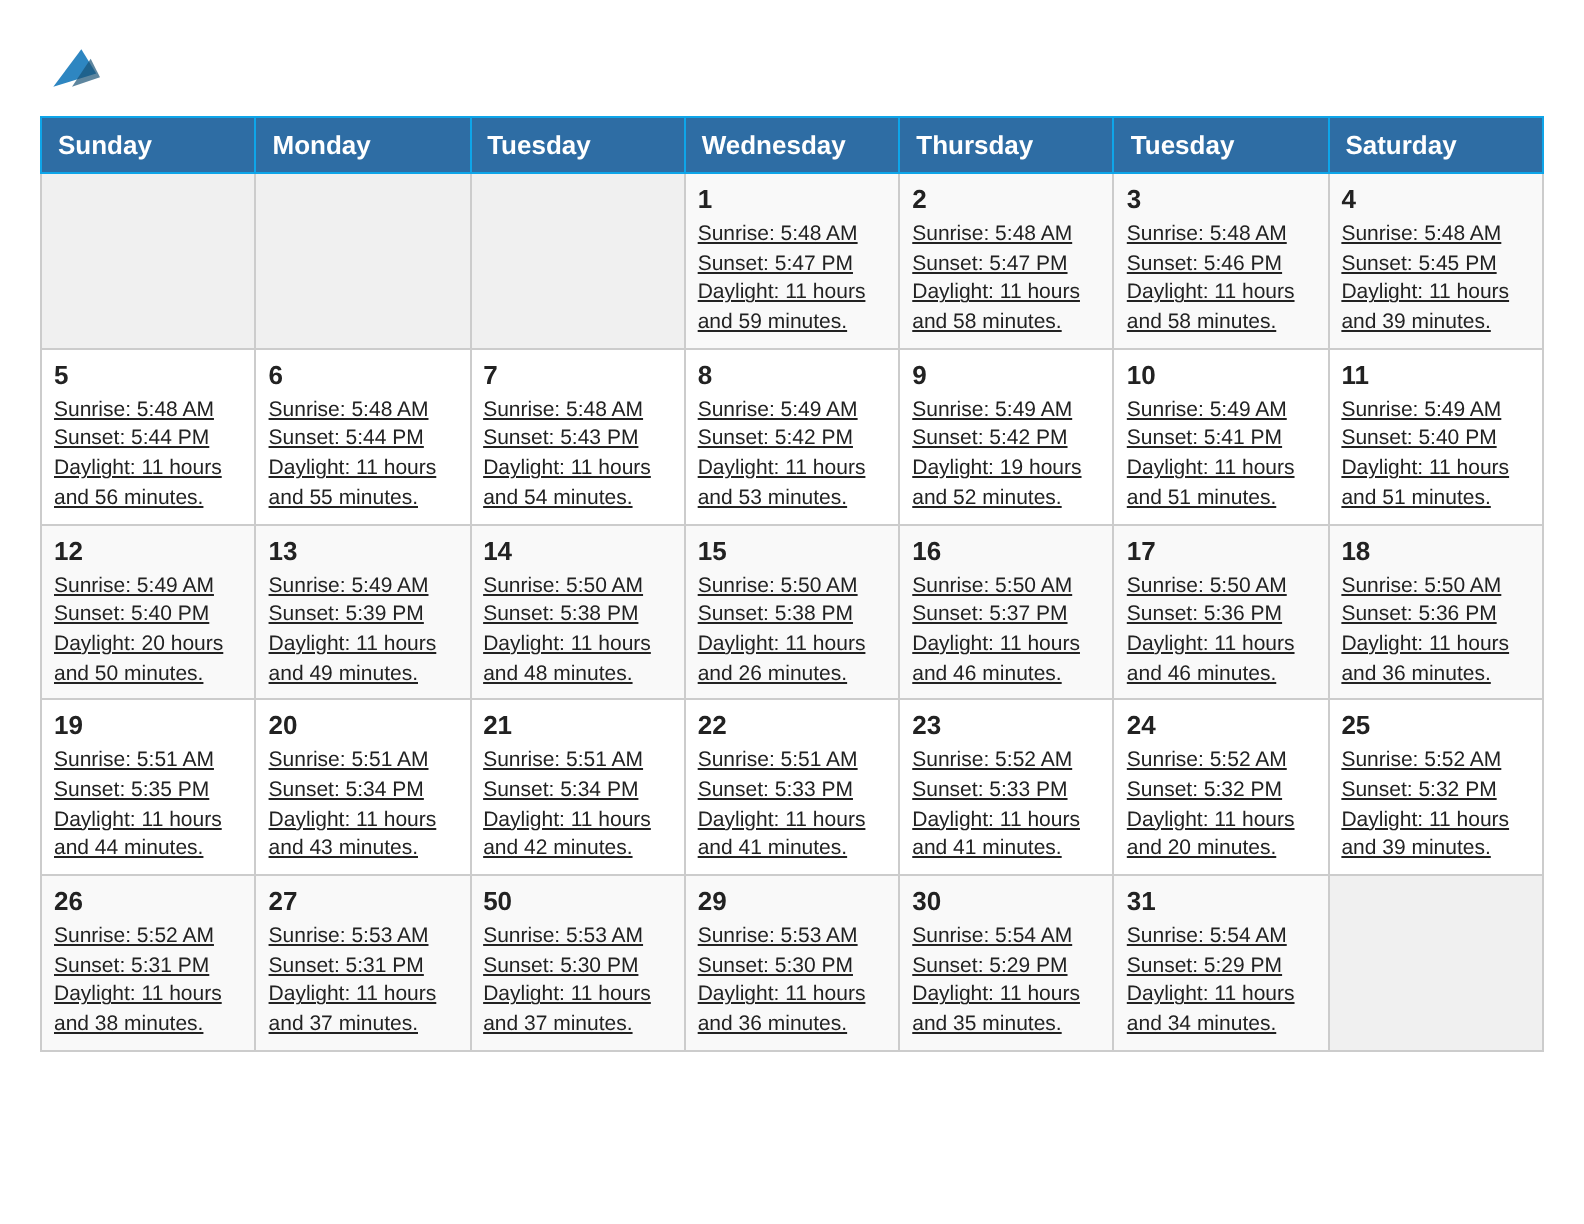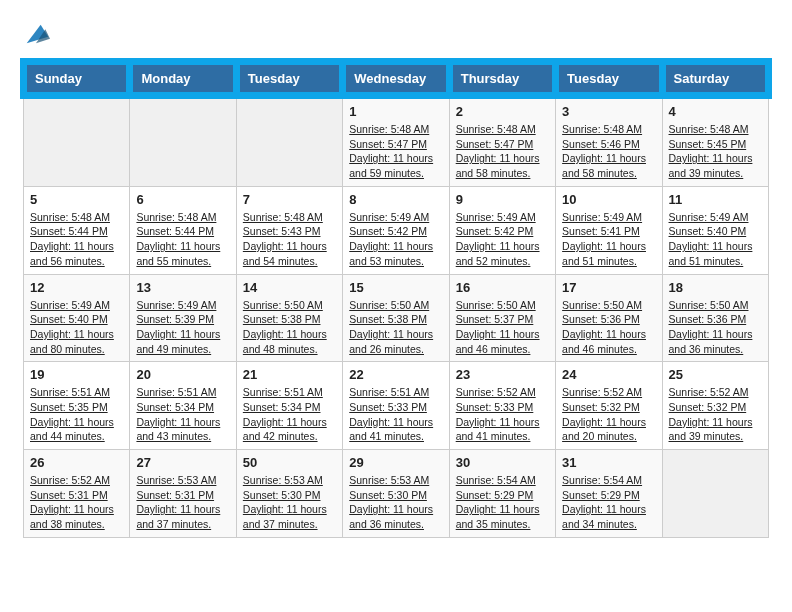--- a/index.html
+++ b/index.html
@@ -51,21 +51,21 @@
       border-collapse: collapse;
       table-layout: fixed;
     }
     thead th {
       background-color: #2e6da4;
       color: #fff;
       text-align: left;
       padding: 6px 8px;
       font-size: 13px;
       font-weight: bold;
-      border: 7px solid #0ea5e9;
+      border: 1px solid #0ea5e9;
       margin-top: 44px;
     }
     tbody td {
       border: 1px solid #ccc;
       vertical-align: top;
       padding: 5px 6px;
       font-size: 11px;
       color: #222;
       height: 85px;
       background: #fff;
@@ -191,21 +191,21 @@
           <span>Sunrise: 5:49 AM</span><br>
           <span>Sunset: 5:42 PM</span><br>
           <span>Daylight: 11 hours and 53 minutes.</span>
         </div>
       </td>
         <td>
         <span class="day-number">9</span>
         <div class="cell-content">
           <span>Sunrise: 5:49 AM</span><br>
           <span>Sunset: 5:42 PM</span><br>
-          <span>Daylight: 11 hours and 52 minutes.</span>
+          <span>Daylight: 19 hours and 52 minutes.</span>
         </div>
       </td>
         <td>
         <span class="day-number">10</span>
         <div class="cell-content">
           <span>Sunrise: 5:49 AM</span><br>
           <span>Sunset: 5:41 PM</span><br>
           <span>Daylight: 11 hours and 51 minutes.</span>
         </div>
       </td>
@@ -217,21 +217,21 @@
           <span>Daylight: 11 hours and 51 minutes.</span>
         </div>
       </td>
       </tr>
       <tr>
         <td>
         <span class="day-number">12</span>
         <div class="cell-content">
           <span>Sunrise: 5:49 AM</span><br>
           <span>Sunset: 5:40 PM</span><br>
-          <span>Daylight: 11 hours and 80 minutes.</span>
+          <span>Daylight: 20 hours and 50 minutes.</span>
         </div>
       </td>
         <td>
         <span class="day-number">13</span>
         <div class="cell-content">
           <span>Sunrise: 5:49 AM</span><br>
           <span>Sunset: 5:39 PM</span><br>
           <span>Daylight: 11 hours and 49 minutes.</span>
         </div>
       </td>

